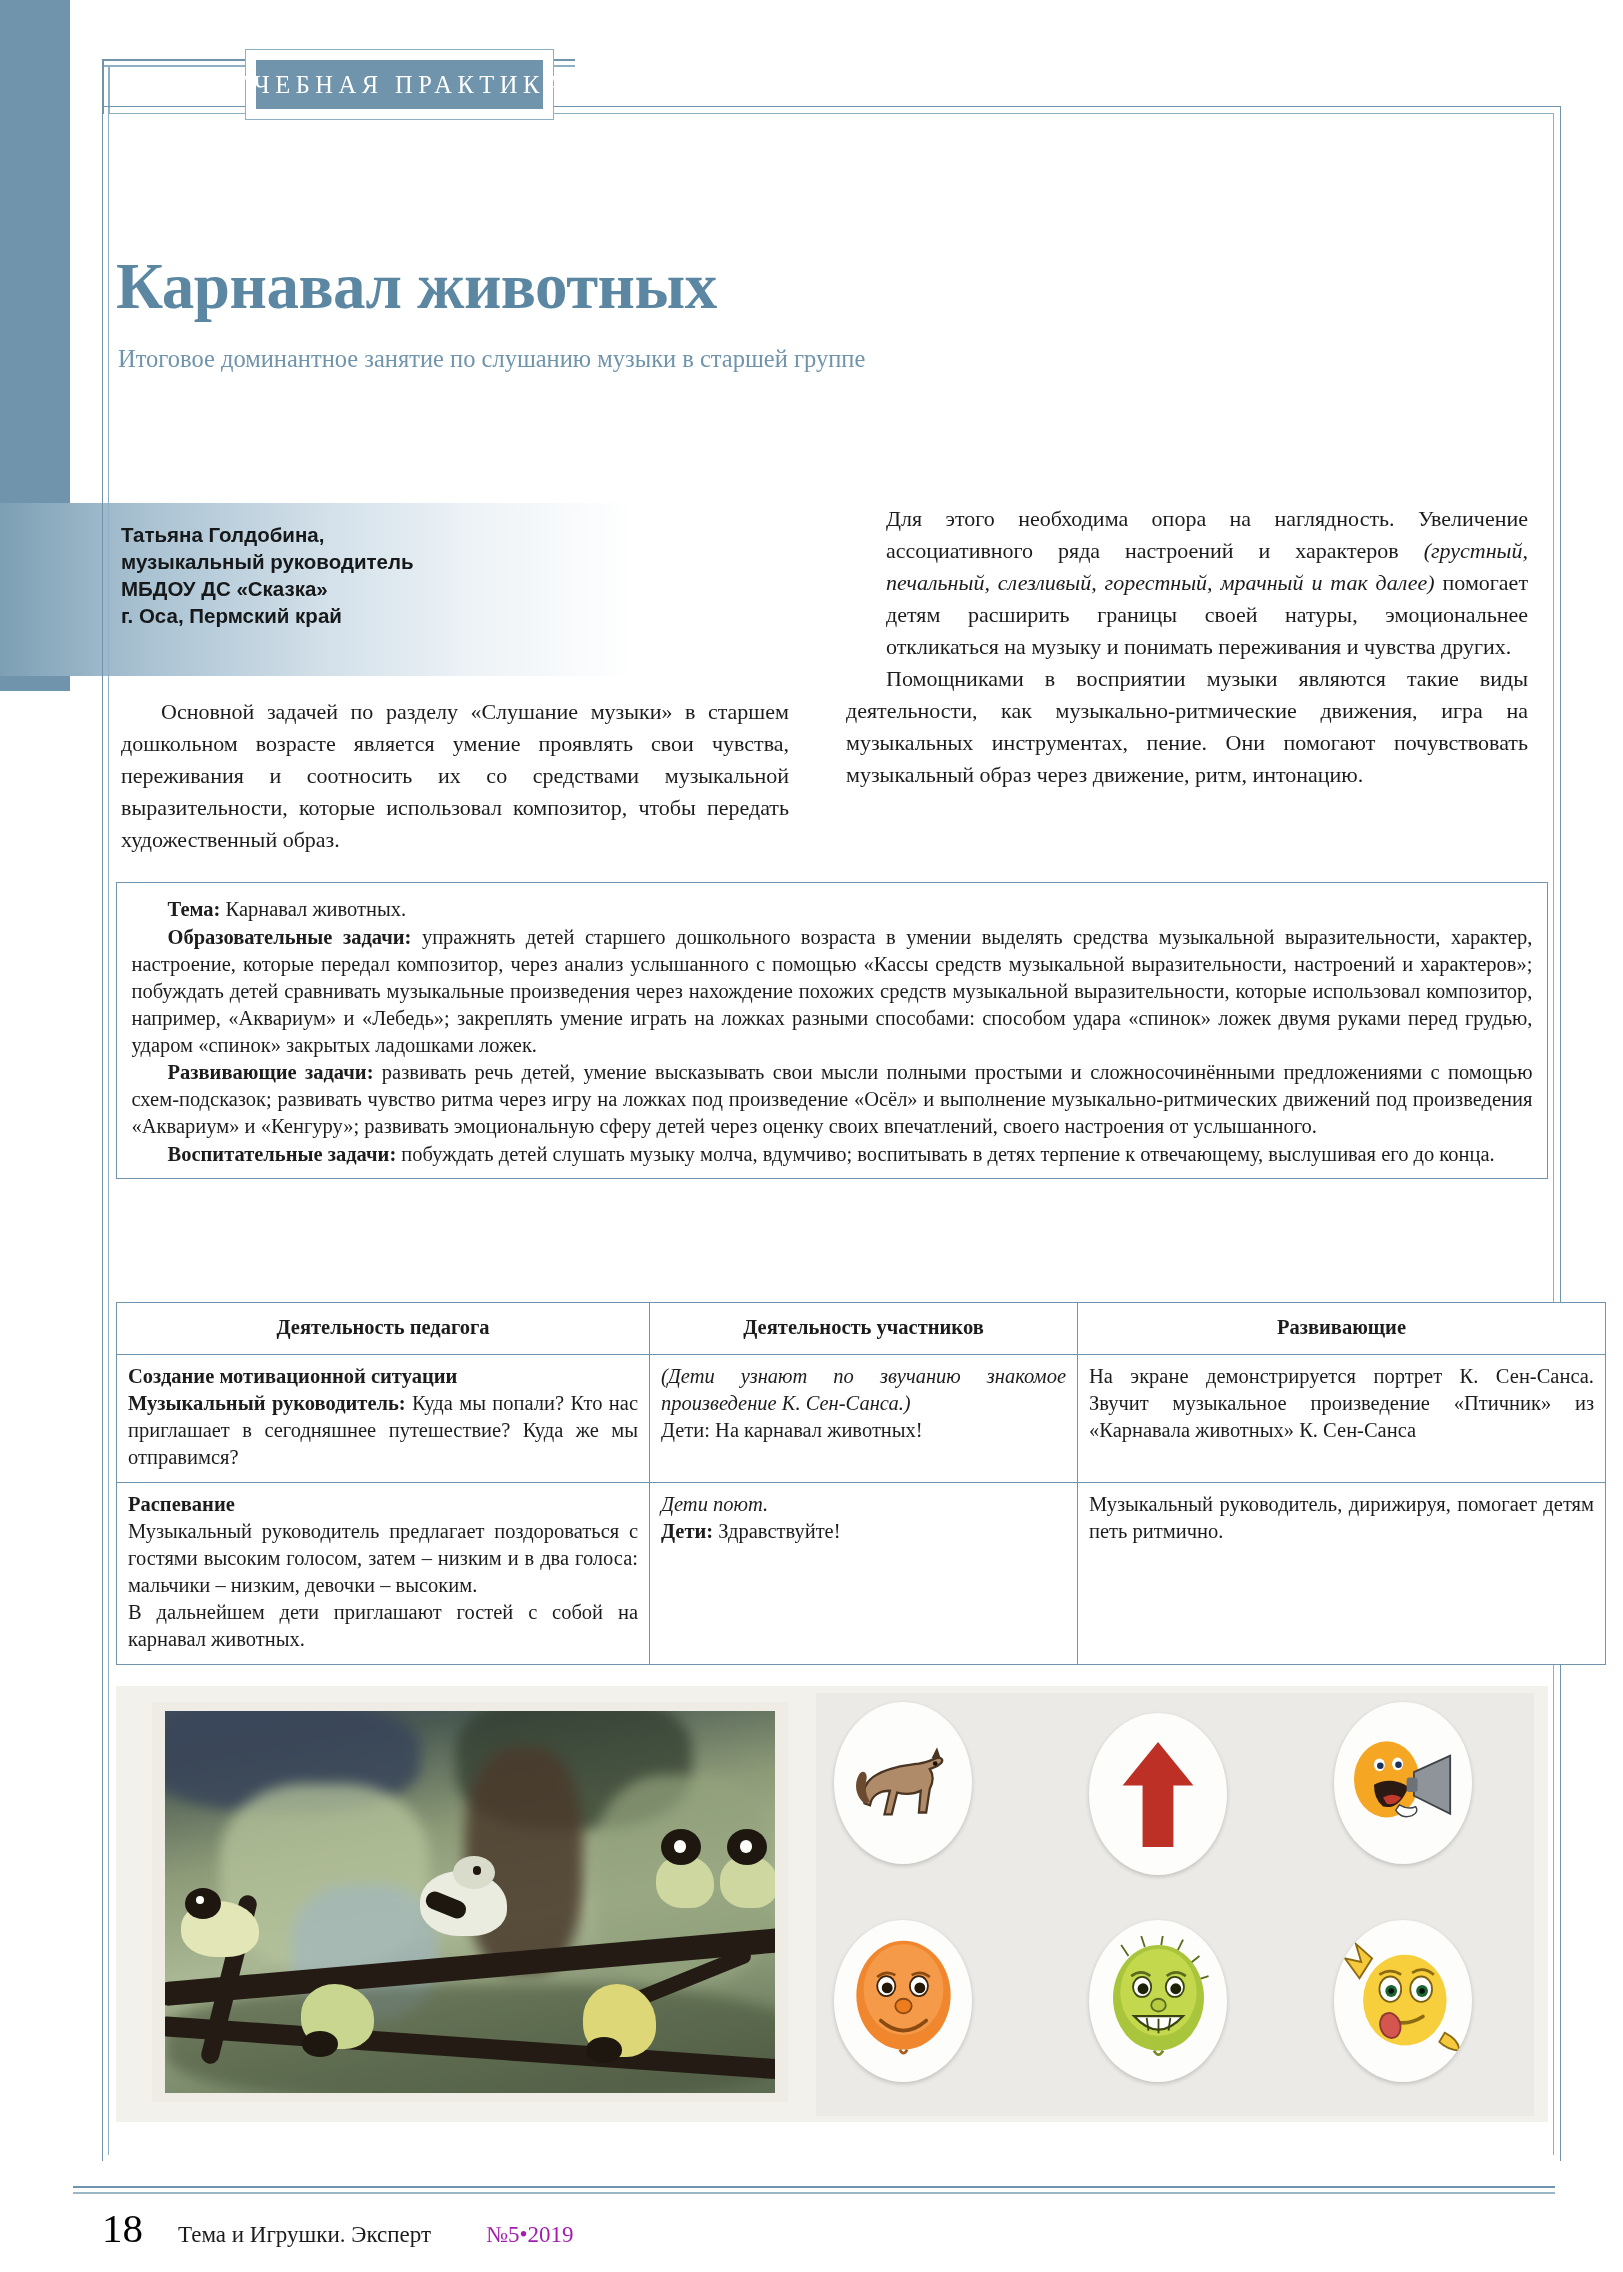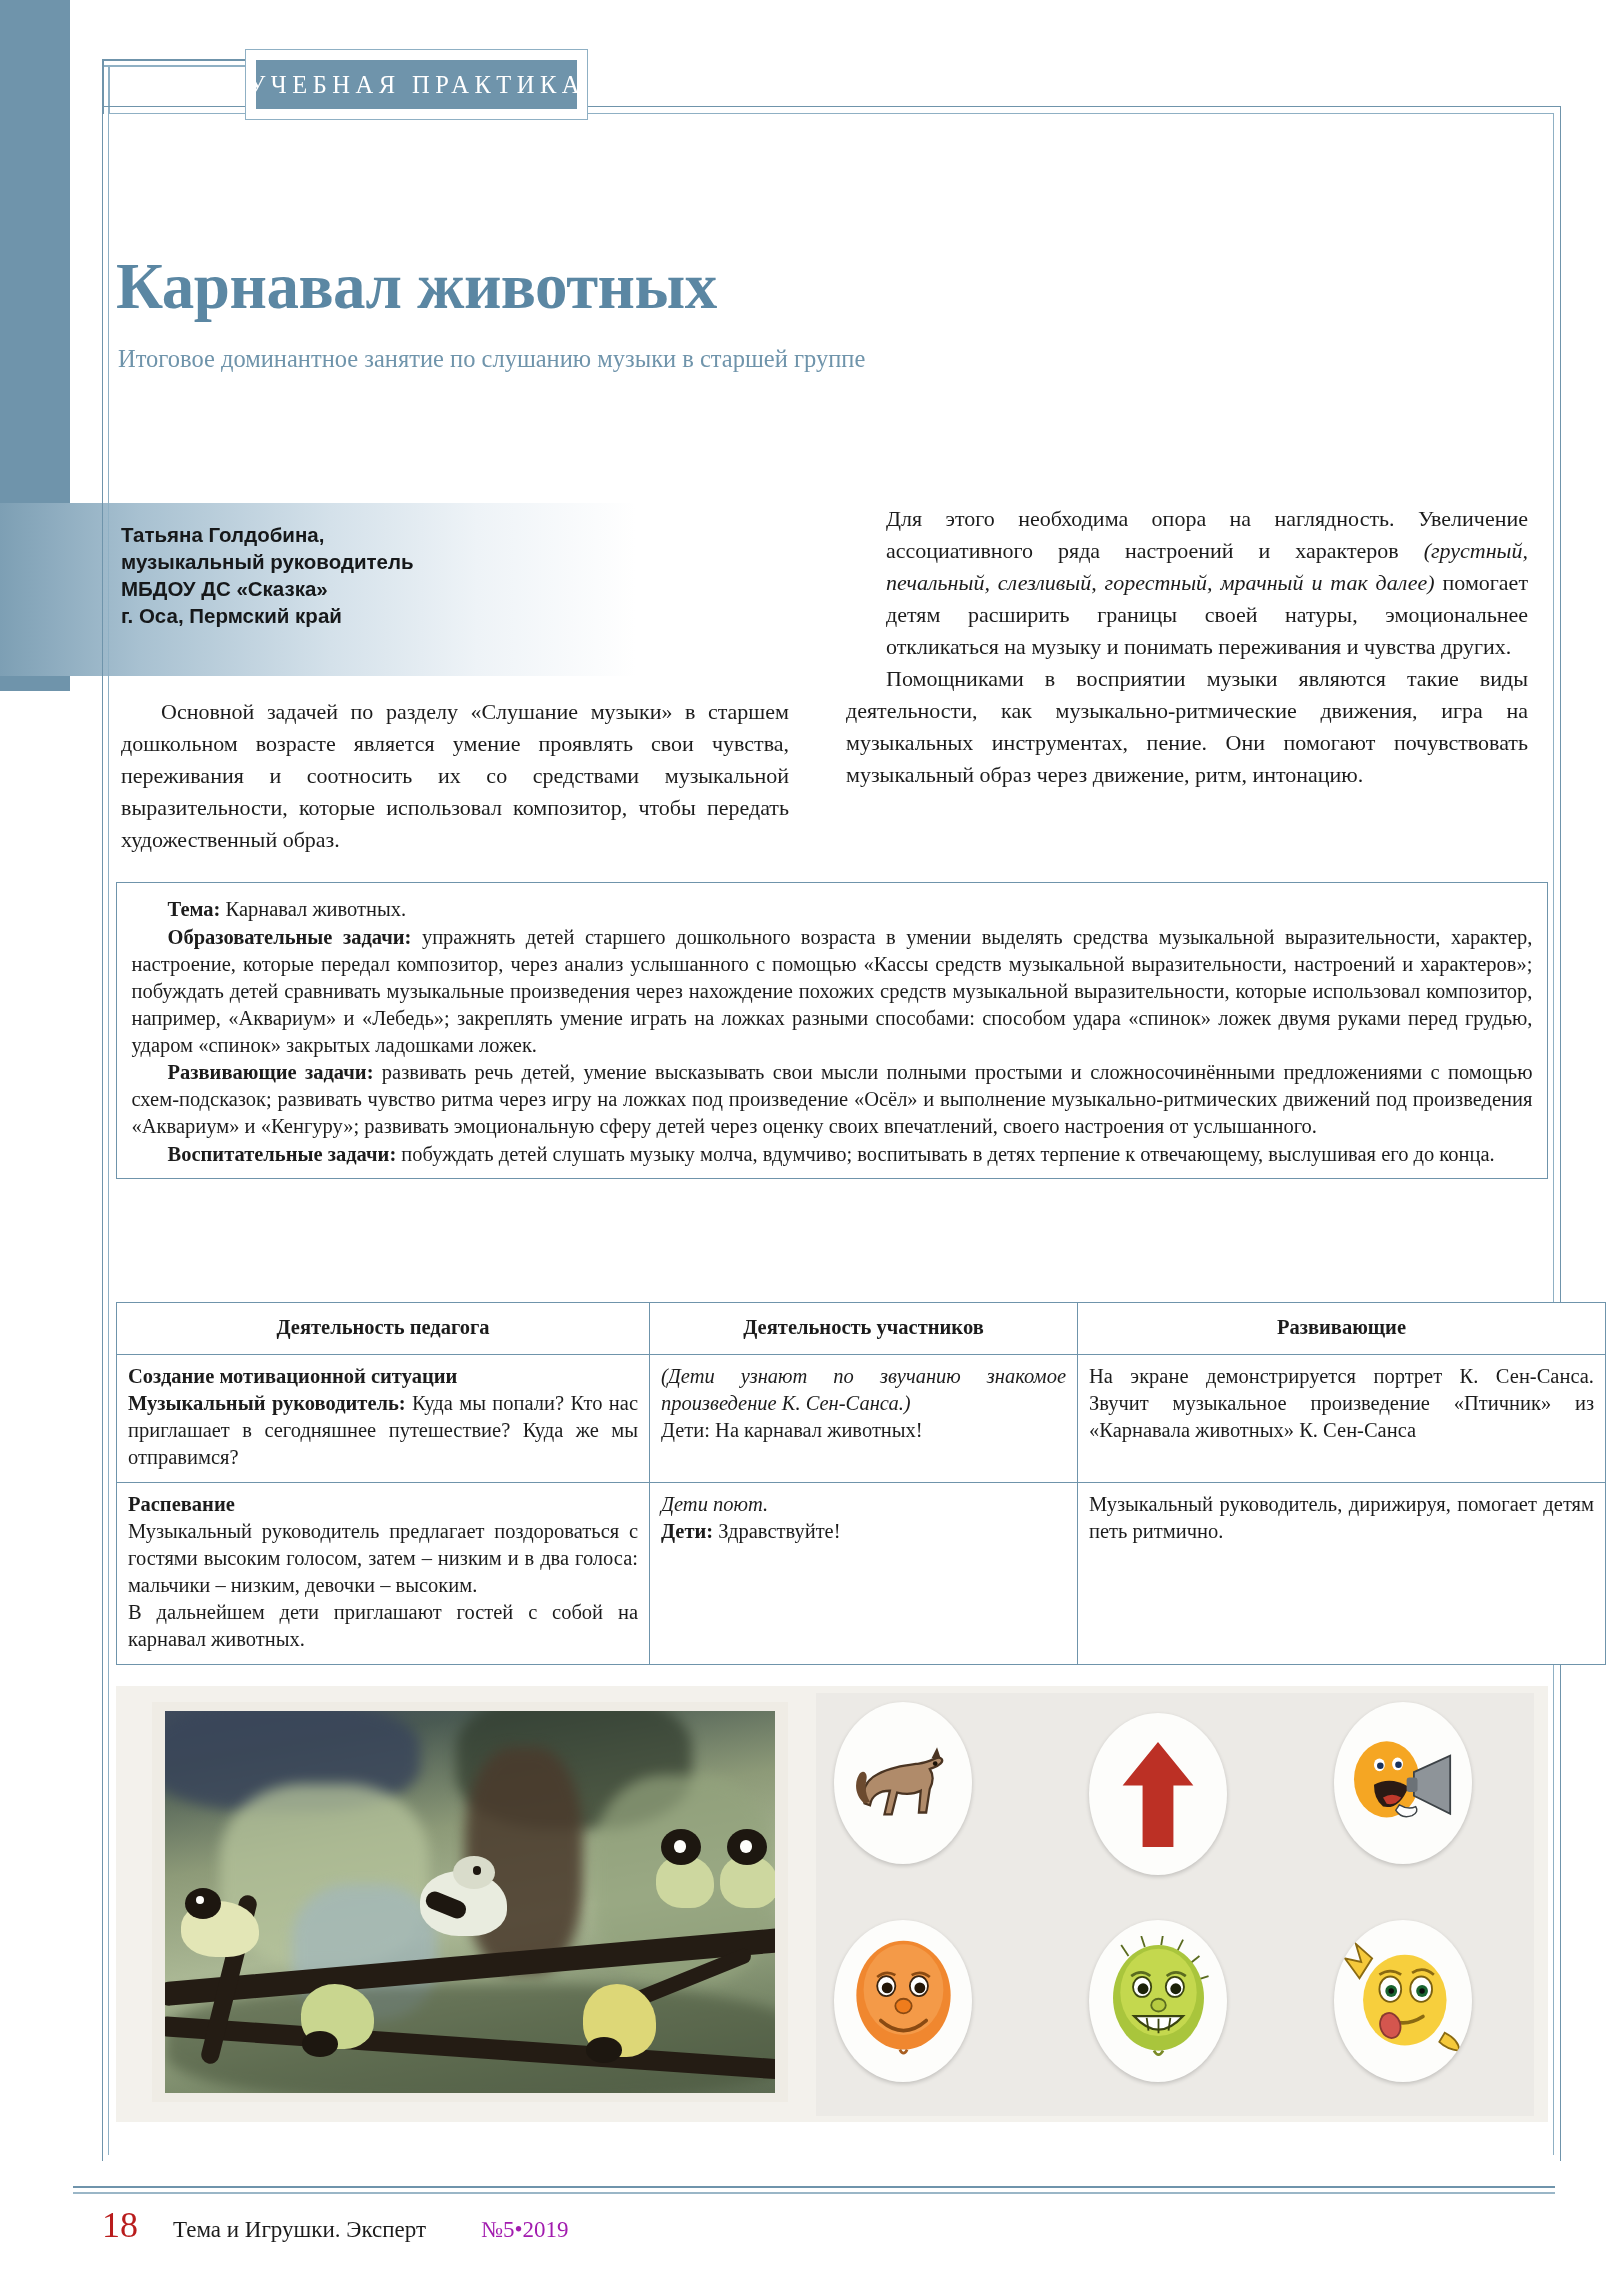--- a/index.html
+++ b/index.html
@@ -94,21 +94,21 @@
     width: 1.8px;
     height: 48px;
     background: #8fb0c4;
   }
 
   
   .badge-wrap {
     position: absolute;
     left: 245px;
     top: 49px;
-    width: 343px;
+    width: 309px;
     height: 71px;
     border: 1.8px solid #8fb0c4;
     box-sizing: border-box;
     background: #ffffff;
     padding: 9px;
   }
   .badge {
     width: 100%;
     height: 100%;
     background: #6f94ab;
@@ -320,22 +320,22 @@
   }
   .footer {
     position: absolute;
     left: 102px;
     top: 2204px;
     display: flex;
     align-items: baseline;
     gap: 35px;
   }
   .footer .pagenum {
-    font-size: 36px;
-    color: #b91c1c;
+    font-size: 41px;
+    color: #000000;
   }
   .footer .fmeta {
     font-size: 23px;
     color: #1c1c1c;
   }
   .footer .fissue {
     font-size: 23px;
     color: #a21caf;
     margin-left: 20px;
   }

